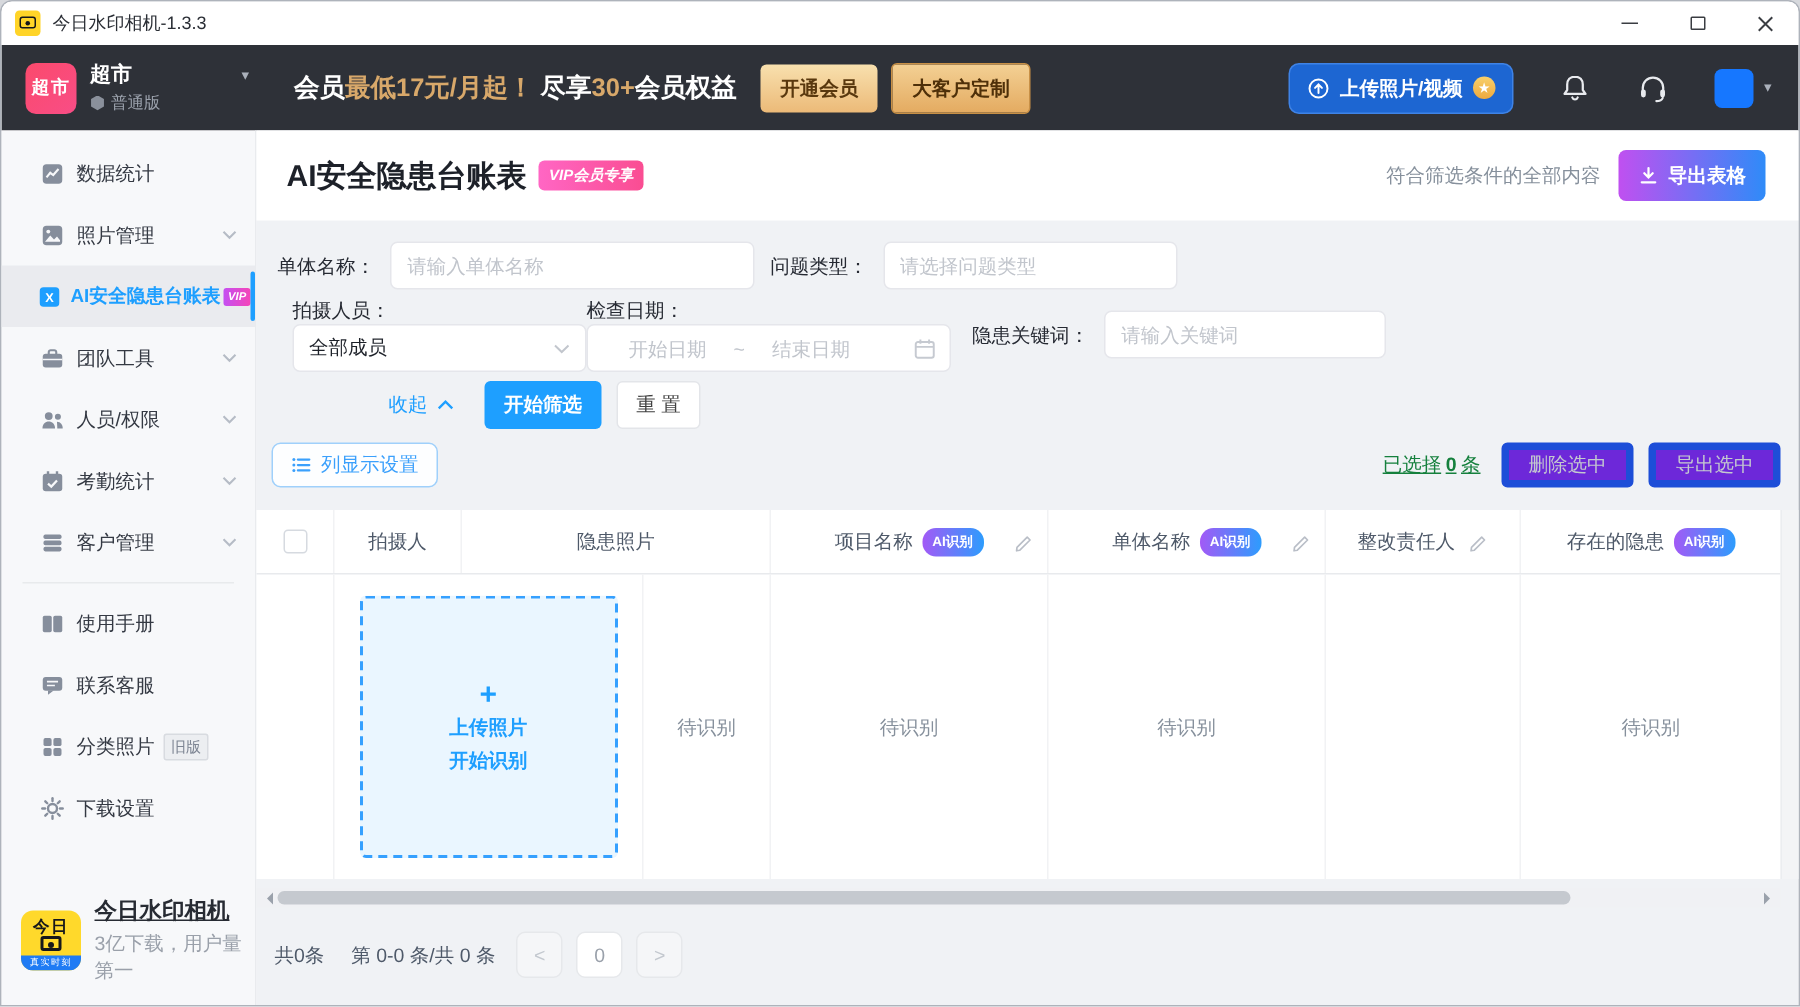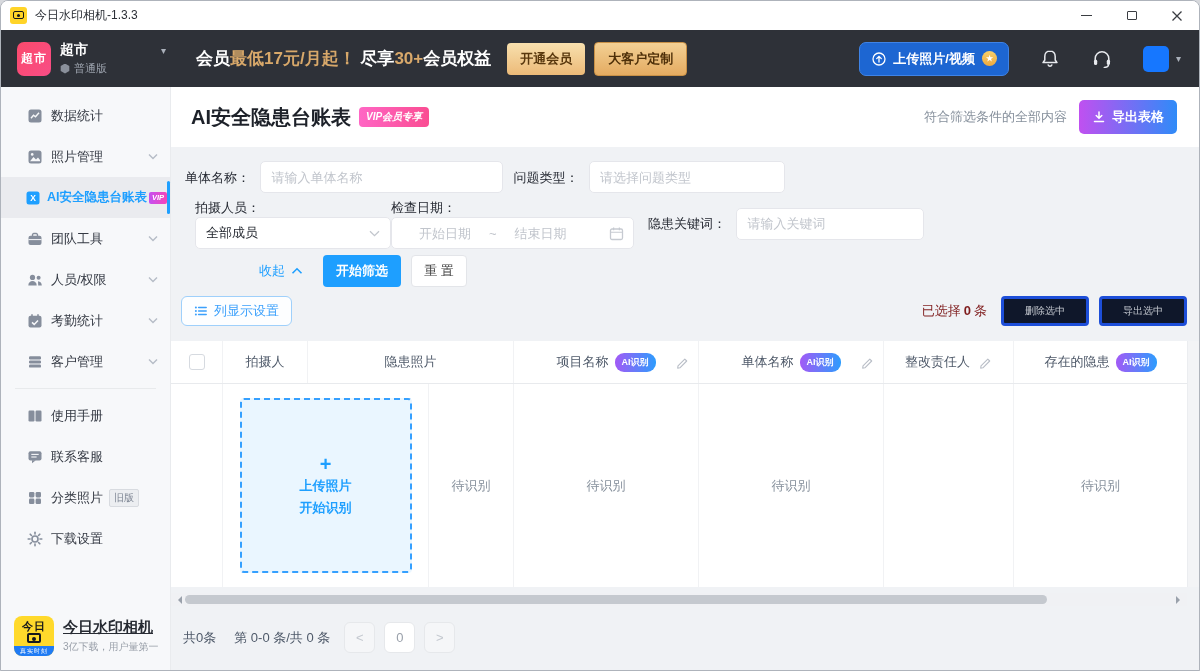--- a/index.html
+++ b/index.html
@@ -54,21 +54,21 @@
   .old-badge { margin-left:6px; font-size:10px; color:#7d8593; background:#eceef1; border:1px solid #d8dbe0; border-radius:2px; padding:1px 4px; font-weight:normal; }
   .side-divider { height:1px; background:#e8eaec; margin:6px 14px; }
   .side-footer { margin-top:auto; display:flex; align-items:center; padding:0 0 14px 13px; }
   .logo-sq { width:40px; height:40px; background:#ffd92b; border-radius:8px; position:relative; overflow:hidden; flex:0 0 auto; }
   .logo-sq .l-txt { display:block; text-align:center; font-size:11px; font-weight:bold; color:#17181b; margin-top:3px; letter-spacing:1px; }
   .logo-sq .l-cam { position:absolute; left:13px; top:17px; width:14px; height:10px; border:2px solid #17181b; border-radius:2px; background:#ffd92b; }
   .logo-sq .l-lens { position:absolute; left:18px; top:21px; width:4px; height:4px; background:#17181b; border-radius:50%; }
   .logo-sq .l-ribbon { position:absolute; left:0; right:0; bottom:0; height:10px; background:#1f7bf4; color:#fff; font-size:6px; text-align:center; line-height:10px; letter-spacing:1px; }
   .brand-col { margin-left:9px; }
   .brand-name { font-size:15px; font-weight:bold; color:#272b33;text-decoration:underline; }
-  .brand-tag { font-size:10px; color:#9aa0aa; margin-top:3px; }
+  .brand-tag { font-size:13px; color:#9aa0aa; margin-top:3px; }
 
   
   .main { flex:1; background:#f0f2f5; display:flex; flex-direction:column; min-width:0; }
   .title-row { height:60px; background:#fff; display:flex; align-items:center; padding:0 22px 0 20px; flex:0 0 auto; }
   .page-title { font-size:20px; font-weight:bold; color:#1d2129; }
   .vip-tag { margin-left:8px; background:linear-gradient(90deg,#ff66c4,#fa4d92); color:#fff; font-size:10px; font-weight:bold; font-style:italic; border-radius:4px; padding:3px 7px; }
   .export-hint { margin-left:auto; font-size:13px; color:#86909c; }
   .export-btn { margin-left:12px; display:flex; align-items:center; border:none; border-radius:5px; padding:8px 13px; color:#fff; font-size:13px; font-weight:bold; background:linear-gradient(90deg,#c050f0,#2f8bf8); cursor:pointer; }
   .export-btn svg { margin-right:6px; }
 
@@ -92,23 +92,23 @@
   .w-key { width:188px; }
   .actions { display:flex; align-items:center; margin:6px 0 0 74px; }
   .collapse-link { display:flex; align-items:center; color:#1e9fff; font-size:13px; cursor:pointer; }
   .collapse-link svg { margin-left:6px; }
   .btn-primary { margin-left:20px; width:78px; height:32px; background:#1e9fff; border:none; border-radius:4px; color:#fff; font-size:13px; font-weight:bold; cursor:pointer; }
   .btn-plain { margin-left:10px; width:56px; height:32px; background:#fff; border:1px solid #e3e5e9; border-radius:4px; color:#404040; font-size:13px; cursor:pointer; }
 
   .toolbar { margin-top:9px; padding:0 12px 0 10px; display:flex; align-items:center; }
   .col-set-btn { display:flex; align-items:center; height:30px; padding:0 12px; background:#fdfeff; border:1px solid #9fd0fb; border-radius:6px; color:#3ba0fc; font-size:13px; cursor:pointer; }
   .col-set-btn svg { margin-right:6px; }
-  .sel-info { margin-left:auto; font-size:13px; color:#7f1d1d; }
+  .sel-info { margin-left:auto; font-size:13px; color:#15803d;text-decoration:underline; }
   .sel-count { font-weight:bold; margin:0 3px; }
-  .btn-disabled { margin-left:14px; width:88px; height:30px; background:#0f172a; border:3px solid #1d4ed8; border-radius:4px; color:#c4c8cf; font-size:10px; cursor:not-allowed; }
+  .btn-disabled { margin-left:14px; width:88px; height:30px; background:#6d28d9; border:5px solid #1d4ed8; border-radius:4px; color:#c4c8cf; font-size:13px; cursor:not-allowed; }
   .btn-disabled + .btn-disabled { margin-left:10px; }
 
   .table-wrap { margin-top:15px; background:#fff; position:relative; padding-right:12px; flex:0 0 auto; }
   .vscroll { position:absolute; top:0; right:0; bottom:0; width:12px; background:#f3f4f6; border-left:1px solid #ebedf0; }
   .trow { display:flex; }
   .thead { height:43px; border-bottom:1px solid #e8eaed; }
   .tbody { height:203px; }
   .cell { display:flex; align-items:center; justify-content:center; border-right:1px solid #f1f2f4; font-size:13px; position:relative; }
   .trow .cell:last-child { border-right:none; }
   .c0{width:52px;} .c1{width:206px;} .c2{width:85px;} .c3{width:185px;} .c4{width:185px;} .c5{width:130px;} .c6{flex:1;}

